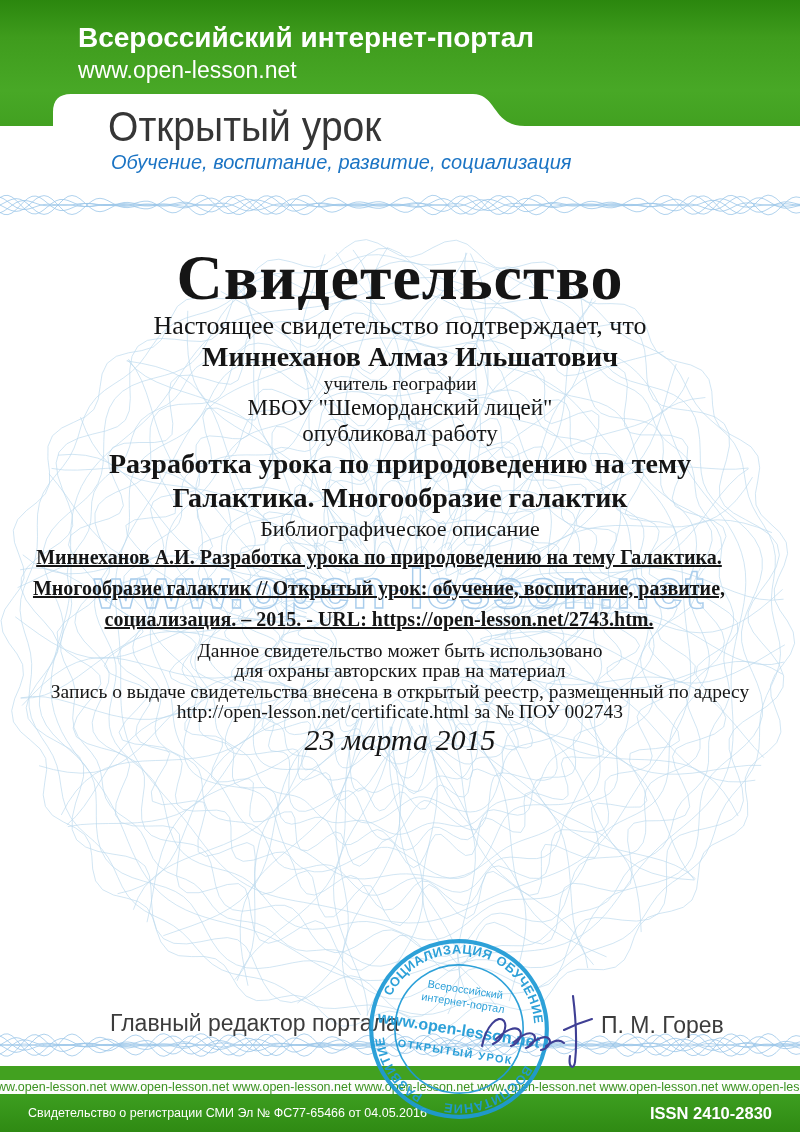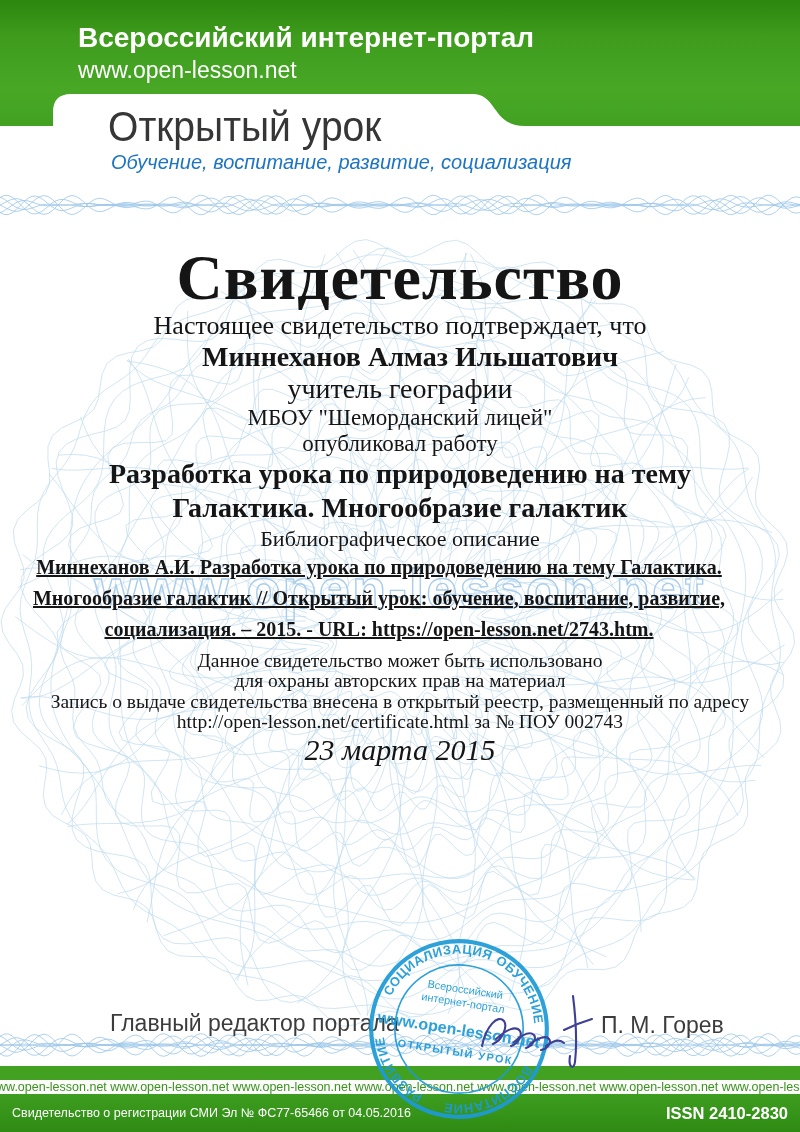--- a/index.html
+++ b/index.html
@@ -27,21 +27,21 @@
                font-size:42px;color:#363636;transform:scaleX(.93);transform-origin:left top;}
   .brand-subtitle{position:absolute;left:111px;top:151px;z-index:6;font-family:"Liberation Sans",sans-serif;
                   font-style:italic;font-size:20px;color:#1b74c4;}
 
   
   .content{position:absolute;top:224px;left:0;width:100%;text-align:center;z-index:2;color:#151515;}
   .content p{margin:0;}
   .cert-title{margin:20px 0 0;font-size:64px;font-weight:bold;line-height:1.05;letter-spacing:1px;}
   .confirm{margin-top:20px;font-size:26px;}
   .name{margin-top:15px;font-size:28px;font-weight:bold;padding-left:20px;}
-  .role{margin-top:6px;font-size:28px;}
+  .role{margin-top:6px;font-size:19px;}
   .school{margin-top:3px;font-size:23px;}
   .published{margin-top:17px;font-size:23px;}
   .work-title{margin-top:10px;font-size:28px;font-weight:bold;line-height:1.22;}
   .biblio-heading{margin-top:15px;font-size:22px;}
   .biblio-text{margin:6px auto 0;max-width:758px;font-size:20px;font-weight:bold;line-height:1.55;text-decoration:underline;}
   .legal{margin-top:6px;font-size:19.5px;line-height:1.06;}
   .legal div{}
   .date-line{margin-top:28px;font-size:30px;font-style:italic;}
 
   
@@ -60,21 +60,21 @@
   .stamp .sp{letter-spacing:1.5px;font-weight:bold;}
   .signature{position:absolute;left:476px;top:986px;width:132px;height:92px;z-index:7;overflow:visible;}
 
   
   .url-strip{position:absolute;left:0;top:1066px;width:800px;height:28px;background:#42a120;z-index:3;}
   .ticker-band{position:absolute;left:0;top:14px;width:800px;height:14px;background:#fcfdfb;overflow:hidden;}
   .ticker{position:absolute;left:-12px;top:0;white-space:nowrap;font-family:"Liberation Sans",sans-serif;
           font-size:12.5px;line-height:14px;color:#3b9220;}
   .footer{position:absolute;left:0;top:1094px;width:800px;height:38px;z-index:3;box-sizing:border-box;
           background:linear-gradient(180deg,#3d9e20,#2f8a13);display:flex;align-items:center;
-          justify-content:space-between;padding:0 12px;font-family:"Liberation Sans",sans-serif;color:#fff;}
+          justify-content:space-between;padding:0 28px;font-family:"Liberation Sans",sans-serif;color:#fff;}
   .reg-note{font-size:12.5px;}
   .issn{font-size:16.5px;font-weight:bold;}
 </style>
 </head>
 <body>
 
 <div class="page">
 
   <svg id="rosette" width="800" height="1132" viewBox="0 0 800 1132">
       <g fill="none" stroke="#aed1ea" stroke-width=".7" opacity=".8">

